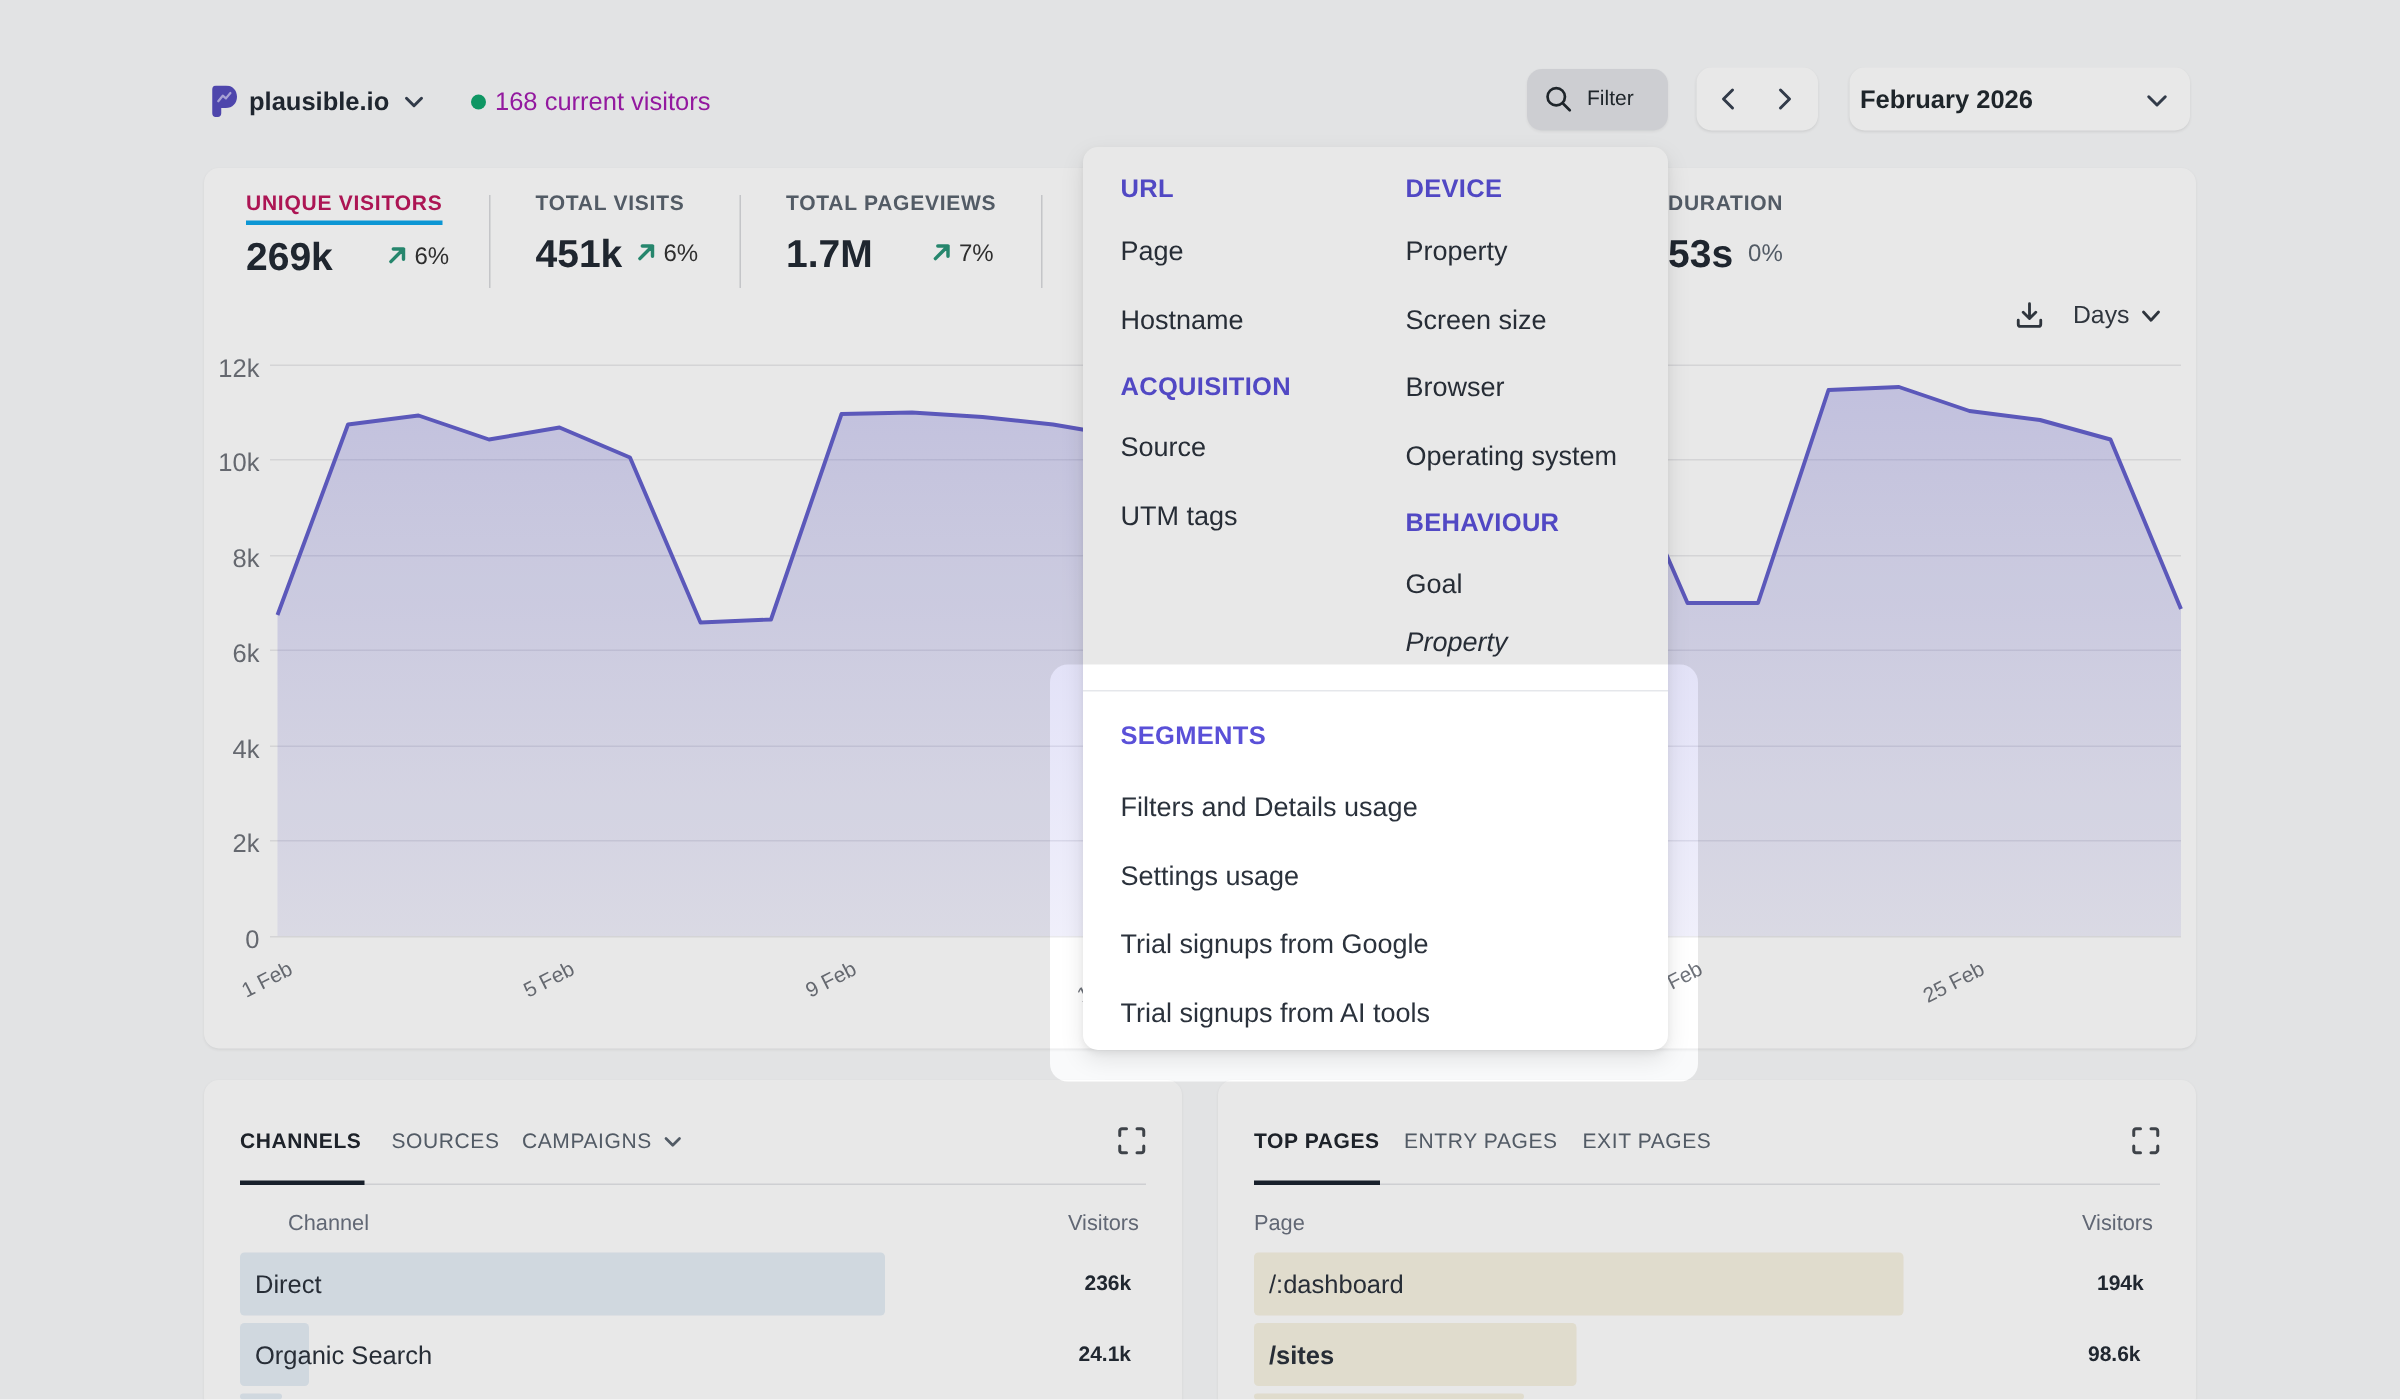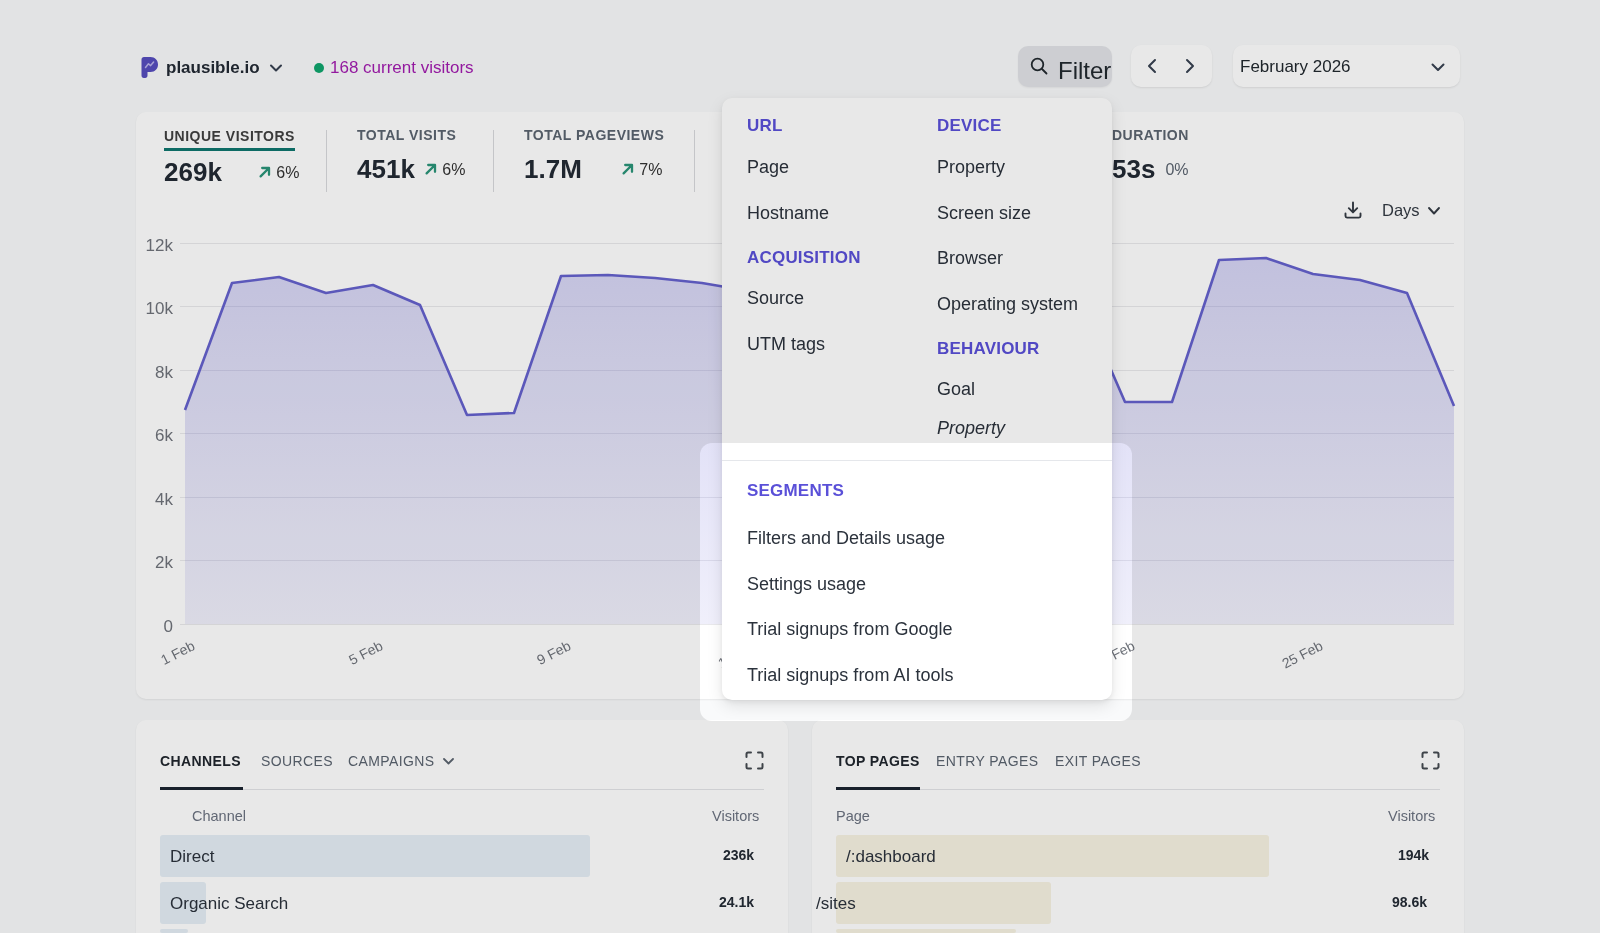--- a/index.html
+++ b/index.html
@@ -33,41 +33,41 @@
       <path d="M2 2.5 L7 7.5 L12 2.5" stroke="#374151" stroke-width="2" fill="none" stroke-linecap="round" stroke-linejoin="round"></path>
     </svg>
   <div class="abs" style="left:314px;top:63px;width:10px;height:10px;border-radius:50%;background:#10a56d;"></div>
   <div class="abs" style="left:330px;top:58px;font-size:17px;color:#a21caf;">168 current visitors</div>
 
   <div class="abs" style="left:1018px;top:46px;width:94px;height:41px;background:#e2e3e7;border-radius:10px;box-shadow:0 1px 2px rgba(0,0,0,0.06);"></div>
   <svg class="abs" style="left:1029px;top:56px;" width="20" height="20" viewBox="0 0 20 20">
       <circle cx="8.5" cy="8.5" r="5.8" stroke="#22292f" stroke-width="1.8" fill="none"></circle>
       <path d="M13 13 L17.5 17.5" stroke="#22292f" stroke-width="1.8" stroke-linecap="round"></path>
     </svg>
-  <div class="abs" style="left:1058px;top:57px;font-size:24px;color:#22292f;">Filter</div>
+  <div class="abs" style="left:1058px;top:57px;font-size:14px;color:#22292f;">Filter</div>
 
   <div class="abs" style="left:1131px;top:45px;width:81px;height:42px;background:#fff;border-radius:10px;box-shadow:0 1px 2px rgba(0,0,0,0.09);"></div>
   <svg class="abs" style="left:1146px;top:58px;" width="12" height="16" viewBox="0 0 12 16">
       <path d="M9 2 L3 8 L9 14" stroke="#374151" stroke-width="2" fill="none" stroke-linecap="round" stroke-linejoin="round"></path>
     </svg>
   <svg class="abs" style="left:1184px;top:58px;" width="12" height="16" viewBox="0 0 12 16">
       <path d="M3 2 L9 8 L3 14" stroke="#374151" stroke-width="2" fill="none" stroke-linecap="round" stroke-linejoin="round"></path>
     </svg>
 
   <div class="abs" style="left:1233px;top:45px;width:227px;height:42px;background:#fff;border-radius:10px;box-shadow:0 1px 2px rgba(0,0,0,0.09);"></div>
-  <div class="abs" style="left:1240px;top:57px;font-size:17px;font-weight:normal;color:#22292f;">February 2026</div>
+  <div class="abs" style="left:1240px;top:57px;font-size:17px;font-weight:bold;color:#22292f;">February 2026</div>
   <svg class="abs" style="left:1430px;top:62px;" width="16" height="11" viewBox="0 0 16 11">
       <path d="M2.5 2.5 L8 8 L13.5 2.5" stroke="#374151" stroke-width="2" fill="none" stroke-linecap="round" stroke-linejoin="round"></path>
     </svg>
 </div>
 
 <div class="card" style="left:136px;top:112px;width:1328px;height:587px;"></div>
 
 <div class="abs" style="left:164px;top:127px;">
-  <div class="statlabel" style="color:#404040;border-bottom:3px solid #0f766e;padding-bottom:4px;display:inline-block;">UNIQUE VISITORS</div>
+  <div class="statlabel" style="color:#be185d;border-bottom:3px solid #0ea5e9;padding-bottom:4px;display:inline-block;">UNIQUE VISITORS</div>
   <div class="statval" style="margin-top:6px;">269k <span class="pct" style="margin-left:36px;"><svg width="14" height="14" viewBox="0 0 14 14" style="vertical-align:-1px;">
           <path d="M11 3 L2.6 11.4 M4.2 3 H11 V9.8" stroke="#2a9478" stroke-width="2.3" fill="none" stroke-linecap="round" stroke-linejoin="round"></path>
         </svg> 6%</span></div>
 </div>
 <div class="sep" style="left:326px;"></div>
 <div class="abs" style="left:357px;top:127px;">
   <div class="statlabel">TOTAL VISITS</div>
   <div class="statval" style="margin-top:11px;">451k <span class="pct" style="margin-left:9px;"><svg width="14" height="14" viewBox="0 0 14 14" style="vertical-align:-1px;">
           <path d="M11 3 L2.6 11.4 M4.2 3 H11 V9.8" stroke="#2a9478" stroke-width="2.3" fill="none" stroke-linecap="round" stroke-linejoin="round"></path>
         </svg> 6%</span></div>
@@ -187,21 +187,21 @@
     </g>
   </svg>
 <div class="abs" style="left:836px;top:789px;width:604px;height:1px;background:#e3e4e7;"></div>
 <div class="abs" style="left:836px;top:787px;width:84px;height:3px;background:#1b2430;"></div>
 <div class="abs th" style="left:836px;top:808px;">Page</div>
 <div class="abs th" style="left:1388px;top:808px;">Visitors</div>
 <div class="abs" style="left:836px;top:835px;width:433px;height:42px;background:#f7f2e2;border-radius:3px;"></div>
 <div class="abs rowtxt" style="left:846px;top:847px;">/:dashboard</div>
 <div class="abs rowval" style="left:1398px;top:847px;">194k</div>
 <div class="abs" style="left:836px;top:882px;width:215px;height:42px;background:#f7f2e2;border-radius:3px;"></div>
-<div class="abs rowtxt" style="left:816px;top:894px;">/sites</div>
+<div class="abs rowtxt" style="left:846px;top:894px;font-weight:bold;">/sites</div>
 <div class="abs rowval" style="left:1392px;top:894px;">98.6k</div>
 <div class="abs" style="left:836px;top:929px;width:180px;height:4px;background:#f7f2e2;border-radius:2px;"></div>
 
 <div class="abs" id="dropdown" style="left:722px;top:98px;width:390px;height:602px;background:#fff;border-radius:10px;box-shadow:0 6px 16px rgba(0,0,0,0.10), 0 2px 5px rgba(0,0,0,0.06);z-index:10;">
   <div class="ddsec" style="left:25px;top:18px;">URL</div>
   <div class="dditem" style="left:25px;top:59px;">Page</div>
   <div class="dditem" style="left:25px;top:105px;">Hostname</div>
   <div class="ddsec" style="left:25px;top:150px;">ACQUISITION</div>
   <div class="dditem" style="left:25px;top:190px;">Source</div>
   <div class="dditem" style="left:25px;top:236px;">UTM tags</div>

